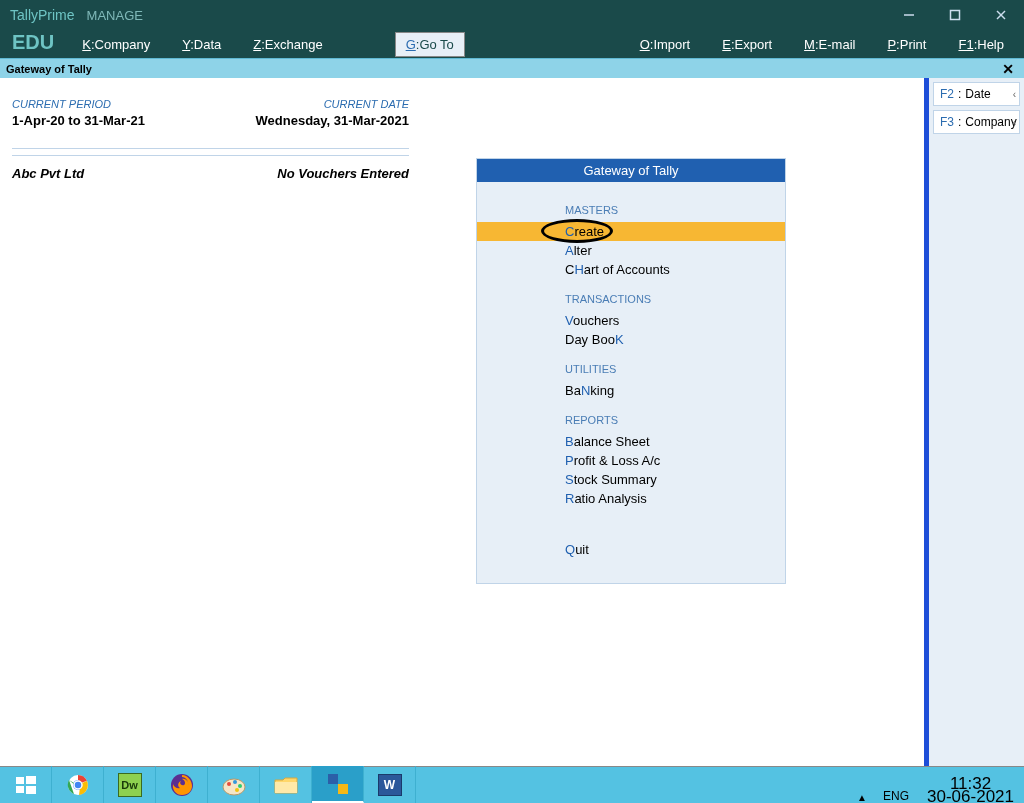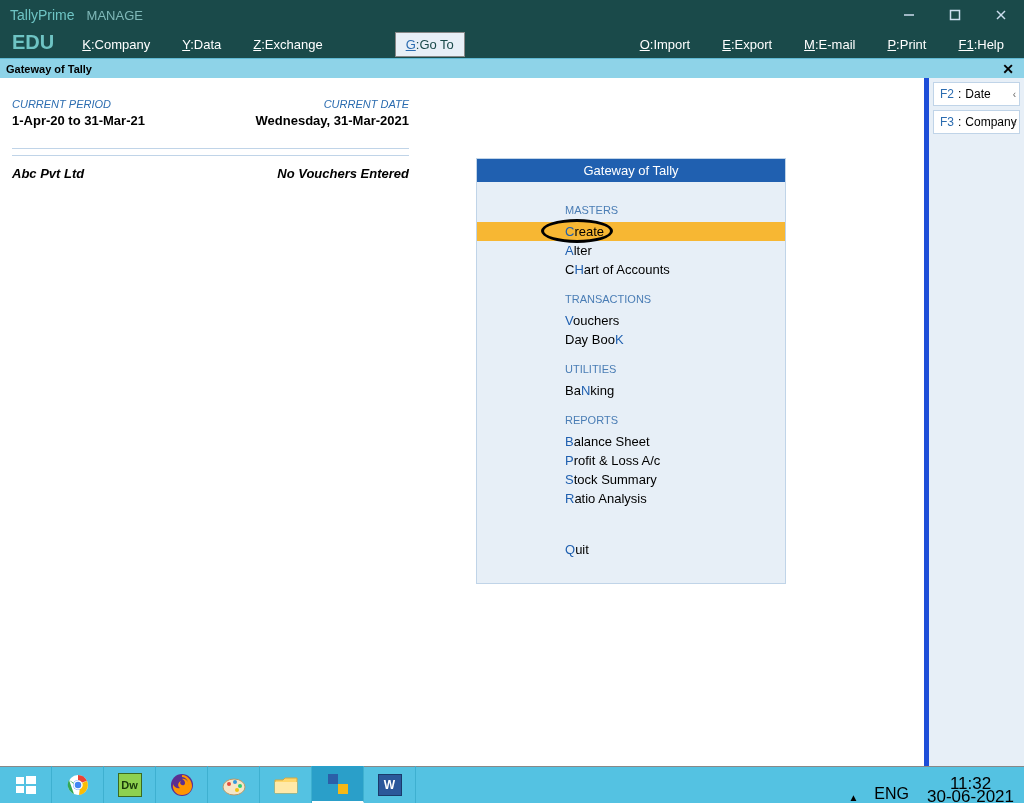--- a/index.html
+++ b/index.html
@@ -52,21 +52,21 @@
   .rbtn .fkey { color:#2b6cb0;}
   .rbtn .chev { position:absolute; right:3px; color:#666; font-size:10px;}
 
   
   .taskbar { position:absolute; left:0; right:0; bottom:0; height:37px; background:#54c2e2; display:flex; align-items:flex-end; border-top:1px solid #888;}
   .tbtn { width:52px; height:37px; border-right:1px solid #3eb0d0; display:flex; align-items:center; justify-content:center; }
   .tbtn.active { background:#2a9fc9; border-bottom:2px solid #fff;}
   .taskbar .spacer { flex:1; }
   .traytext { font-size:17px; text-align:center; padding:0 10px; line-height:13px;}
   .trayarrow { font-size:10px; padding:0 8px;}
-  .trayeng { font-size:16px; padding:0 8px;margin-top:12px;}
+  .trayeng { font-size:12px; padding:0 8px;margin-top:12px;}
 </style>
 </head>
 <body>
 
 <div class="titlebar">
   <div class="app">TallyPrime</div>
   <div class="manage">MANAGE</div>
   <div class="spacer"></div>
   <div class="winbtn">
       <svg width="12" height="12">

